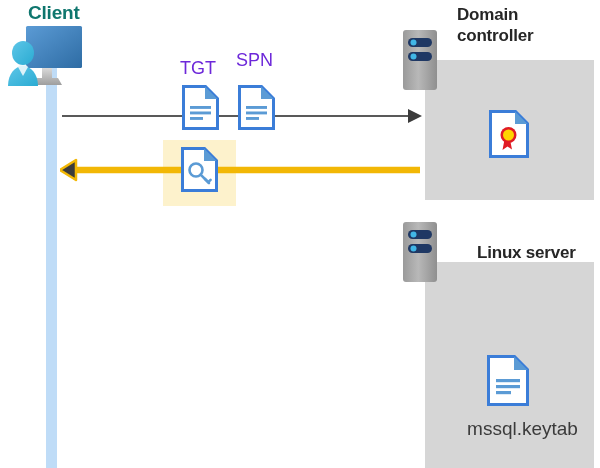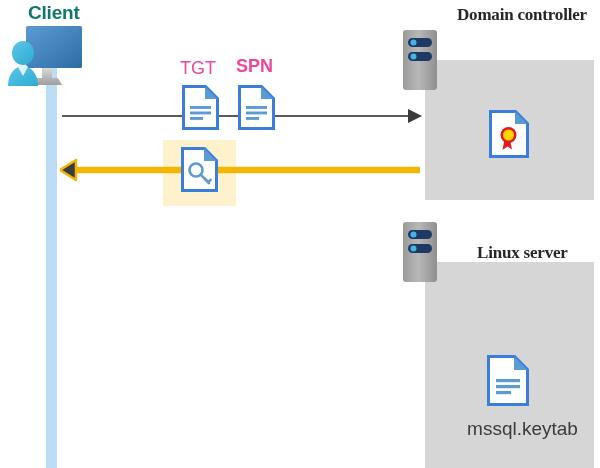--- a/index.html
+++ b/index.html
@@ -49,21 +49,20 @@
   #dc-panel { left: 425px; top: 60px; width: 169px; height: 140px; }
   #linux-panel { left: 425px; top: 262px; width: 169px; height: 206px; }
 
   
   .panel-title {
     font-size: 17px;
     font-weight: bold;
     color: #262626;
     line-height: 21px;
     letter-spacing: -0.2px;
-    font-family: Liberation Serif, serif;
   }
   #dc-title { left: 457px; top: 4px; width: 140px; }
   #linux-title { left: 457px; top: 242px; width: 140px; margin-left: 20px; }
 
   
   .server-icon { width: 34px; height: 60px; }
   #dc-server-icon { left: 403px; top: 30px; }
   #linux-server-icon { left: 403px; top: 222px; }
 
   
@@ -77,25 +76,25 @@
     left: 163px;
     top: 140px;
     width: 73px;
     height: 66px;
     background: #fdf2cc;
   }
 
   
   .doc-label {
     font-size: 18px;
-    color: #ec4899;
+    color: #6d28d9;
     white-space: nowrap;
   }
   #tgt-label { left: 180px; top: 58px; }
-  #spn-label { left: 236px; top: 56px; font-weight: bold; }
+  #spn-label { left: 236px; top: 50px; }
 
   
   #tgt-doc { left: 182px; top: 85px; width: 37px; height: 45px; }
   #spn-doc { left: 238px; top: 85px; width: 37px; height: 45px; }
   #key-doc  { left: 181px; top: 147px; width: 37px; height: 45px; }
 
   
   #cert-icon { left: 489px; top: 110px; width: 40px; height: 48px; }
 
   

